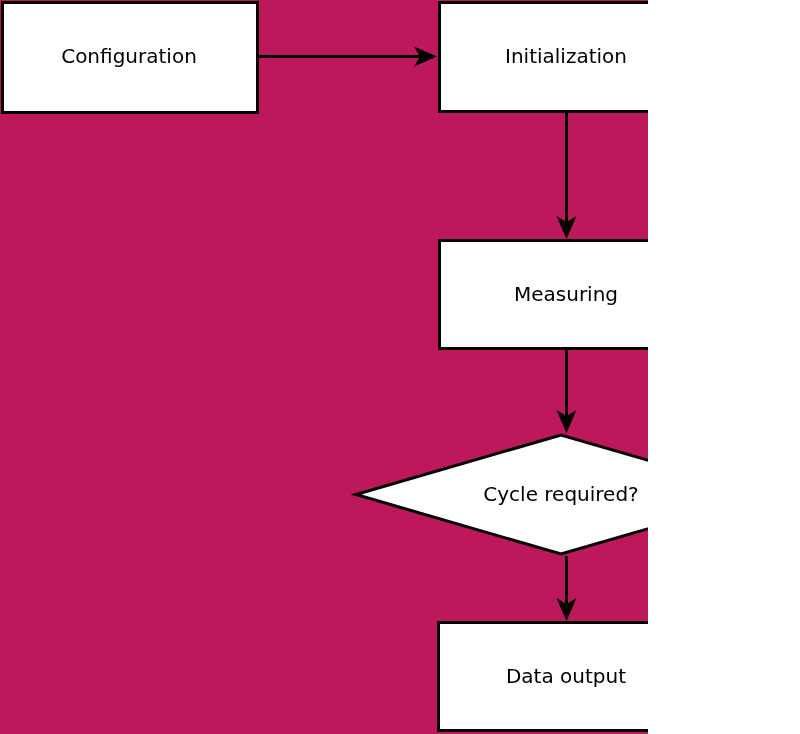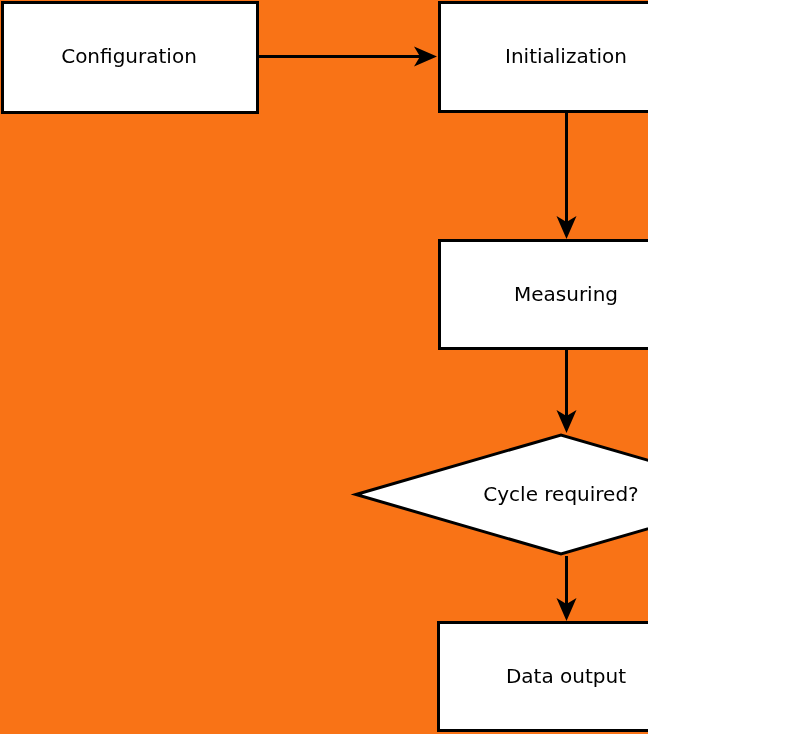--- a/index.html
+++ b/index.html
@@ -8,21 +8,21 @@
     padding: 0;
     background: #ffffff;
   }
   body {
     font-family: "DejaVu Sans", "Liberation Sans", sans-serif;
   }
   #diagram-root {
     position: relative;
     width: 648px;
     height: 734px;
-    background: #f97316;
+    background: #be185d;
     overflow: hidden;
   }
   #flow-svg {
     position: absolute;
     left: 0;
     top: 0;
     width: 800px;
     height: 734px;
     display: block;
   }

